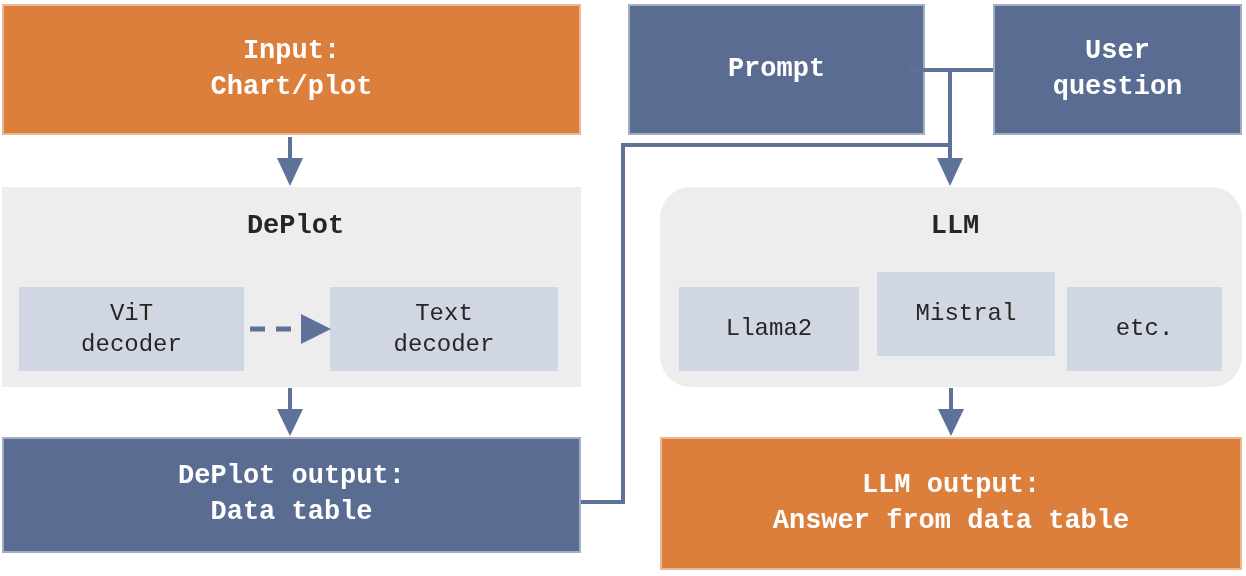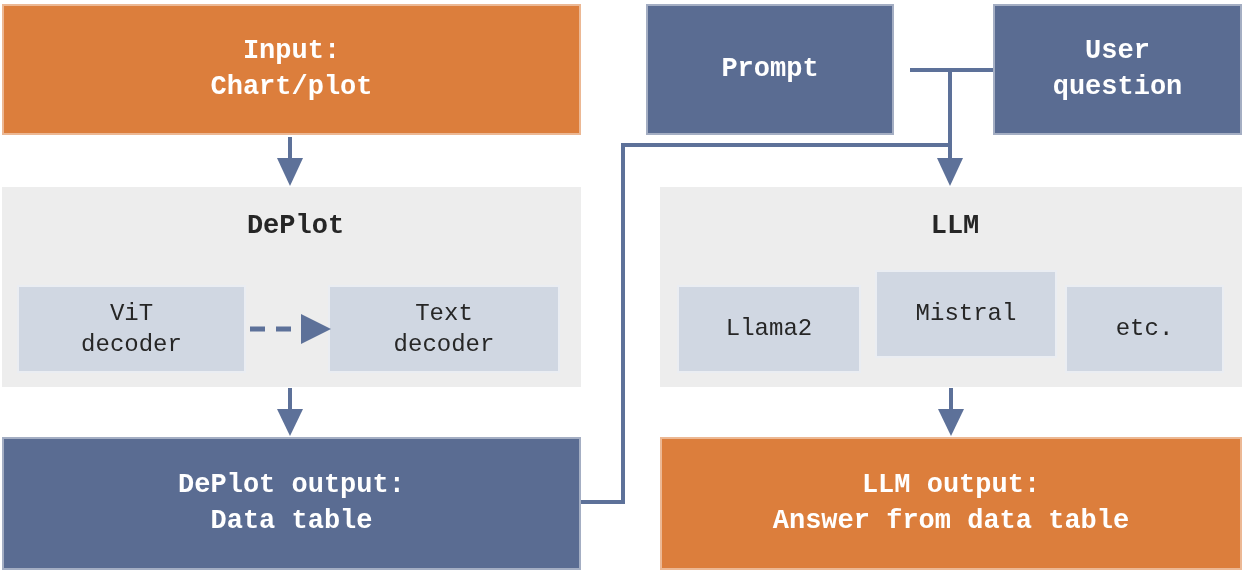--- a/index.html
+++ b/index.html
@@ -30,41 +30,41 @@
   .c-head{fill:var(--connector);stroke:none;}
 </style>
 </head>
 <body>
 
 <div class="stage">
 
   <div class="box box-orange" style="left:2px;top:4px;width:579px;height:131px;">Input:
 Chart/plot</div>
 
-  <div class="box box-blue" style="left:646px;top:4px;width:248px;height:131px;">Prompt</div>
+  <div class="box box-blue" style="left:628px;top:4px;width:297px;height:131px;">Prompt</div>
 
   <div class="box box-blue" style="left:993px;top:4px;width:249px;height:131px;">User
 question</div>
 
   <div class="panel" style="left:2px;top:187px;width:579px;height:200px;">
     <div class="panel-title">DePlot</div>
     <div class="chip" style="left:15px;top:98px;width:229px;height:88px;">ViT
 decoder</div>
     <div class="chip" style="left:326px;top:98px;width:232px;height:88px;">Text
 decoder</div>
   </div>
 
-  <div class="panel" style="left:660px;top:187px;width:582px;height:200px;">
+  <div class="panel" style="left:660px;top:187px;width:582px;height:200px;border-radius:31px;">
     <div class="panel-title">LLM</div>
     <div class="chip" style="left:17px;top:98px;width:184px;height:88px;">Llama2</div>
     <div class="chip" style="left:215px;top:83px;width:182px;height:88px;">Mistral</div>
     <div class="chip" style="left:405px;top:98px;width:159px;height:88px;">etc.</div>
   </div>
 
-  <div class="box box-blue" style="left:2px;top:437px;width:579px;height:133px;">DePlot output:
+  <div class="box box-blue" style="left:2px;top:437px;width:579px;height:116px;">DePlot output:
 Data table</div>
 
   <div class="box box-orange" style="left:660px;top:437px;width:582px;height:133px;">LLM output:
 Answer from data table</div>
 
   <svg class="overlay" width="1246" height="576" viewBox="0 0 1246 576">
 
     <g>
       <line class="c-line" x1="290" y1="137" x2="290" y2="160"></line>
       <polygon class="c-head" points="277,158 303,158 290,186"></polygon>

